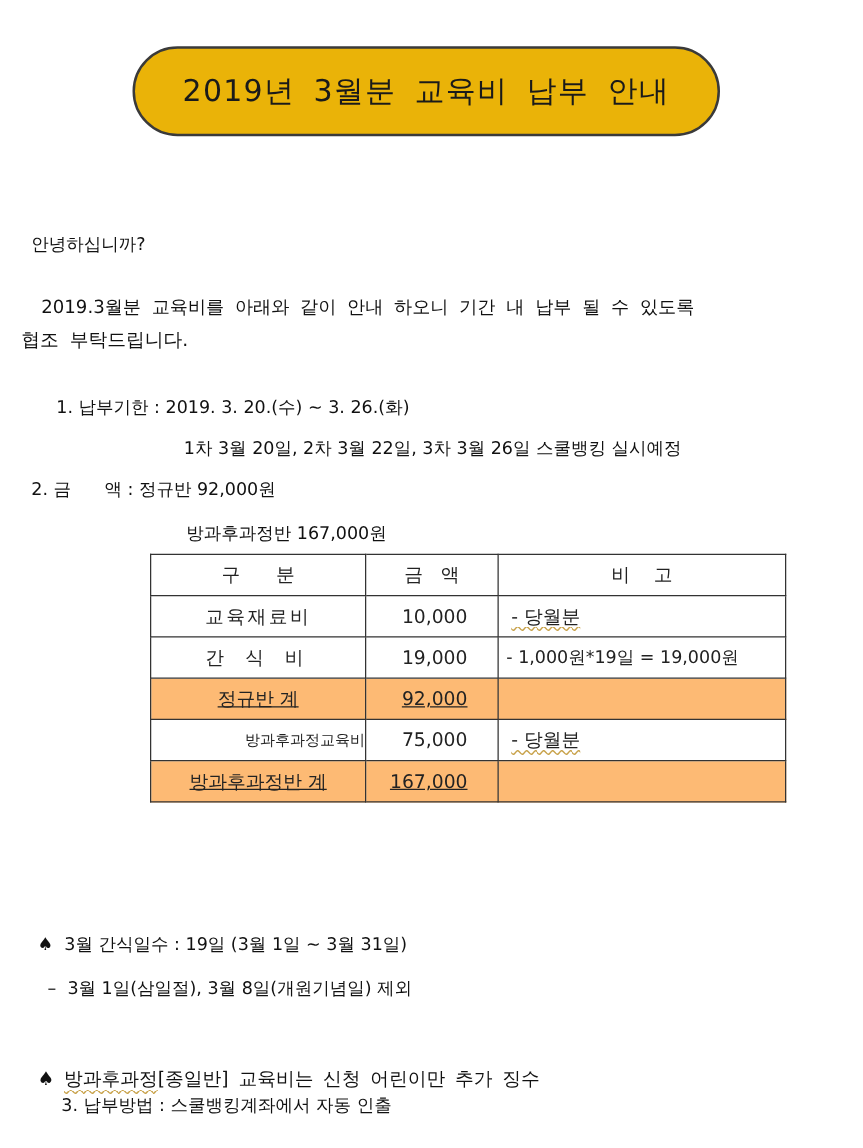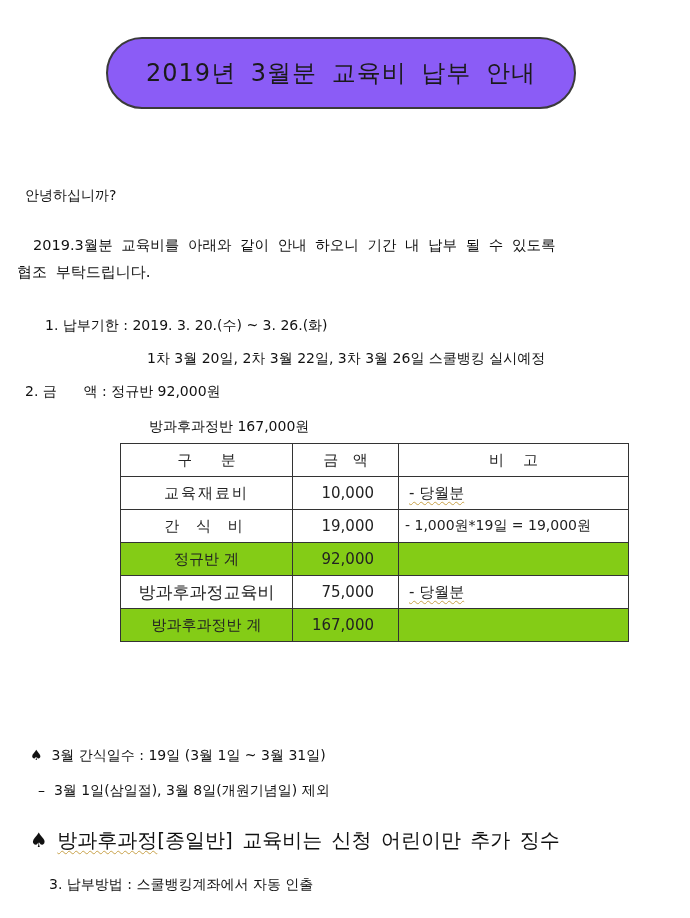--- a/index.html
+++ b/index.html
@@ -2,57 +2,57 @@
 <html><head>
   <meta charset="utf-8">
   <style>
     html, body { margin: 0; padding: 0; background: #ffffff; }
     body {
       width: 690px; height: 918px; position: relative; overflow: hidden;
       font-family: "DejaVu Sans", sans-serif; color: #111;
     }
     .title-pill {
       position: absolute; left: 106px; top: 37px; width: 470px; height: 72px;
-      background: #8b5cf6; border: 2px solid #3a3a3a; border-radius: 36px;
+      background: #eab308; border: 2px solid #3a3a3a; border-radius: 36px;
       box-sizing: border-box; display: flex; align-items: center; justify-content: center;
     }
     .title-pill span {
       font-family: "DejaVu Sans", sans-serif; font-size: 24px; color: #1a1a1a;
       letter-spacing: 1px; word-spacing: 6px;
     }
     .txt {
       position: absolute; font-family: "DejaVu Sans", sans-serif; font-weight: normal;
       font-size: 14px; white-space: nowrap; color: #111;
     }
     .greet { left: 25px; top: 187px; }
     .p1 { left: 33px; top: 236px; font-size: 14.5px; word-spacing: 4px; }
     .p2 { left: 17px; top: 263px; font-size: 15px; word-spacing: 4px; }
     .l1 { left: 25px; top: 317px; margin-left: 20px; }
     .l1b { left: 147px; top: 350px; }
     .l2 { left: 25px; top: 383px; }
     .l2b { left: 149px; top: 418px; }
     .b1 { left: 30px; top: 747px; }
     .b2 { left: 38px; top: 782px; }
-    .b3 { left: 30px; top: 827px; font-size: 20px; word-spacing: 3px; }
+    .b3 { left: 30px; top: 854px; font-size: 15px; word-spacing: 3px; }
     .l3 { left: 25px; top: 876px; margin-left: 24px; }
     .squiggle { text-decoration: underline wavy #c8a24a; text-decoration-thickness: 1px; text-underline-offset: 3px; }
 
     table.fees {
       position: absolute; left: 120px; top: 443px; border-collapse: collapse;
       font-family: "DejaVu Sans", sans-serif; font-size: 15px; color: #222;
     }
     table.fees td, table.fees th {
       border: 1.5px solid #333; height: 33px; padding: 0; font-weight: normal;
       box-sizing: border-box;
     }
     table.fees th { text-align: center; }
     .c1 { width: 172px; text-align: center; }
     .c2 { width: 106px; text-align: right; padding-right: 24px !important; }
     .c3 { width: 230px; text-align: left; padding-left: 10px !important; }
-    tr.hl td { background: #84cc16; }
+    tr.hl td { background: #fdba74; text-decoration: underline; }
   </style>
 </head>
 <body>
 
 <div class="title-pill">
   <span>2019년 3월분 교육비 납부 안내</span>
 </div>
 
 <div class="txt greet">안녕하십니까?</div>
 <div class="txt p1">2019.3월분 교육비를 아래와 같이 안내 하오니 기간 내 납부 될 수 있도록</div>
@@ -79,21 +79,21 @@
     <td class="c1" style="letter-spacing:6px;white-space:pre;">간 식 비</td>
     <td class="c2">19,000</td>
     <td class="c3" style="padding-left:6px !important;font-size:14px;">- 1,000원*19일 = 19,000원</td>
   </tr>
   <tr class="hl">
     <td class="c1">정규반 계</td>
     <td class="c2">92,000</td>
     <td class="c3"></td>
   </tr>
   <tr>
-    <td class="c1" style="font-size:17px;">방과후과정교육비</td>
+    <td class="c1" style="font-size:12px;text-align:right;">방과후과정교육비</td>
     <td class="c2">75,000</td>
     <td class="c3"><span class="squiggle">- 당월분</span></td>
   </tr>
   <tr class="hl">
     <td class="c1">방과후과정반 계</td>
     <td class="c2">167,000</td>
     <td class="c3"></td>
   </tr>
 </tbody>
   </table>

